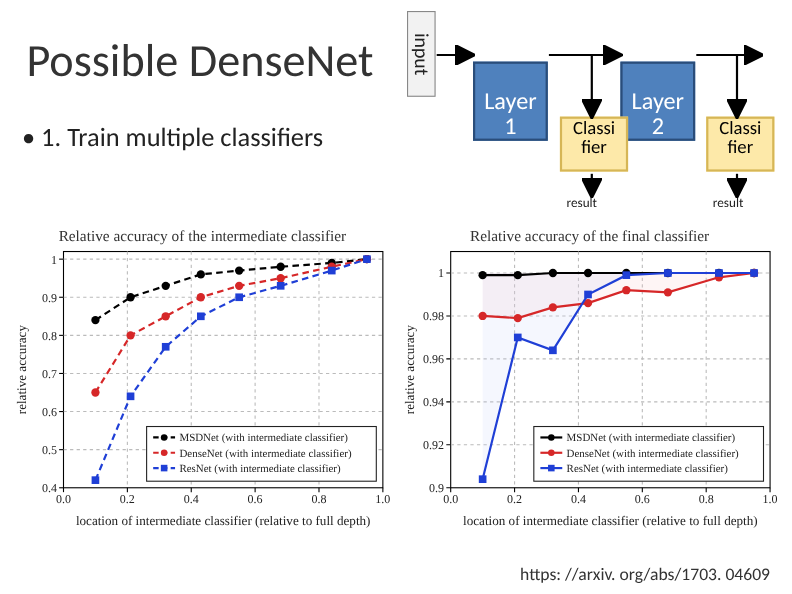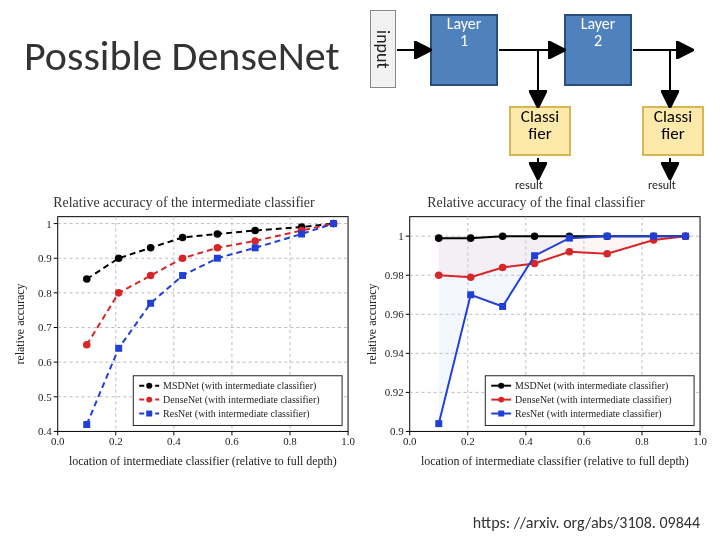--- a/index.html
+++ b/index.html
@@ -41,26 +41,27 @@
     writing-mode: vertical-rl;
     font-size: 18px;
     color: #222;
   }
   .layer-box {
     position: absolute;
     width: 68px; height: 72px;
     background: #4f81bd;
     border: 2px solid #2a4d7a;
     color: #fff;
-    font-size: 16px;
+    font-size: 22px;
     display: flex;
     flex-direction: column;
     align-items: center;
-    justify-content: flex-start;
+    justify-content: flex-end;
     line-height: 1.05;
+    margin-top: 42px;
   }
   .layer1 { left: 60px; top: 4px; }
   .layer2 { left: 194px; top: 4px; }
   .classi-box {
     position: absolute;
     width: 62px; height: 50px;
     background: #fde9a9;
     border: 2px solid #d6b656;
     color: #000;
     font-size: 17px;
@@ -91,21 +92,21 @@
     top: 110px;
     font-size: 24px;
     color: #222;
     line-height: 1.35;
   }
   .bullets div { margin-bottom: 2px; }
   
   .charts {
     position: absolute;
     left: 10px;
-    top: 192px;
+    top: 204px;
     width: 700px;
     height: 285px;
     display: flex;
     gap: 4px;
     text-decoration: underline;
   }
   .chart {
     position: relative;
     width: 350px;
     height: 280px;
@@ -150,20 +151,21 @@
     font-size: 16px;
     color: #333;
   }
 </style>
 </head>
 <body>
 
 <div class="title">Possible DenseNet</div>
 
 <div class="bullets">
+  <div>• 1. Train multiple classifiers</div>
 </div>
 
 <div class="net">
   <div class="input-box">
     <span class="input-label">input</span>
   </div>
   <div class="layer-box layer1">
     <span style="white-space:pre-line;text-align:center;">Layer
 1</span>
   </div>
@@ -367,13 +369,13 @@
         <line x1="130" x2="150" y1="208" y2="208" stroke="#d62728" stroke-width="2" stroke-dasharray=""></line>
         <circle cx="140" cy="208" r="3" fill="#d62728"></circle>
         <text x="154" y="211.5" class="legend-text">DenseNet (with intermediate classifier)</text>
         <line x1="130" x2="150" y1="222" y2="222" stroke="#1f3fd6" stroke-width="2" stroke-dasharray=""></line>
         <rect x="137" y="219" width="6" height="6" fill="#1f3fd6"></rect>
         <text x="154" y="225.5" class="legend-text">ResNet (with intermediate classifier)</text>
       </svg>
   </div>
 </div>
 
-<div class="cite">https: //arxiv. org/abs/3108. 09844</div>
+<div class="cite">https: //arxiv. org/abs/1703. 04609</div>
 
 </body></html>

